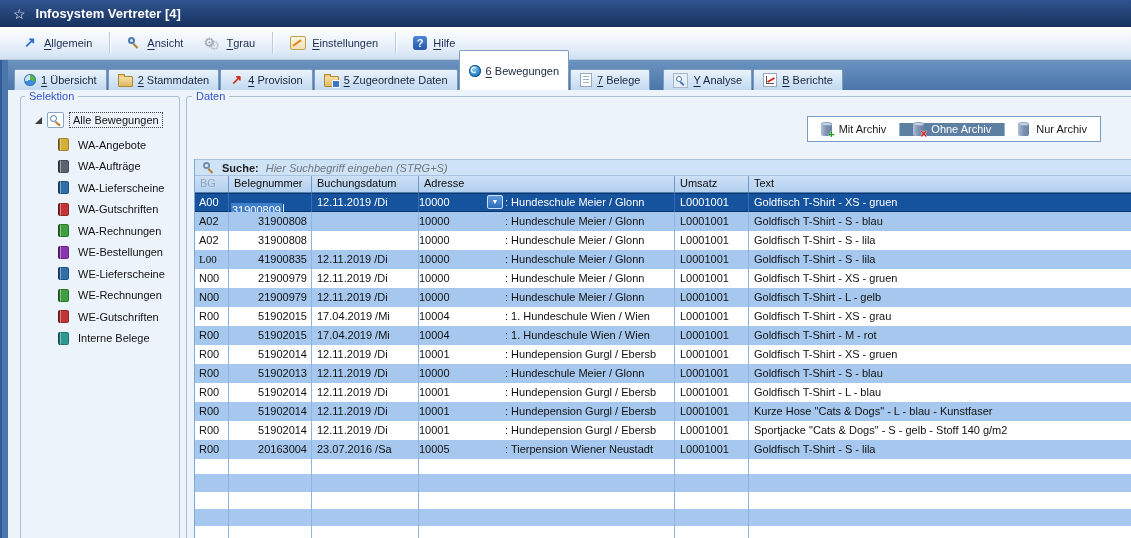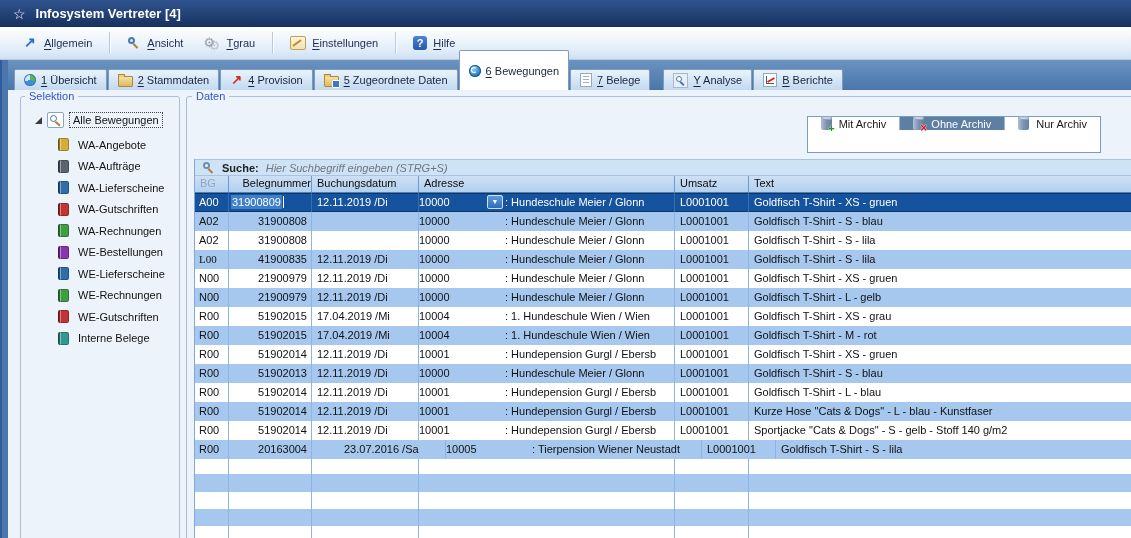--- a/index.html
+++ b/index.html
@@ -46,22 +46,22 @@
   .tree-root{display:flex;align-items:center;gap:5px;height:20px;margin-left:14px;margin-bottom:4px}
   .expander{width:0;height:0;border-bottom:7px solid #3c3c3c;border-left:7px solid transparent;flex:none}
   .root-label{border:1px dotted #444;padding:1px 3px;white-space:nowrap}
   .tree-item{display:flex;align-items:center;gap:9px;height:21.5px;margin-left:37px;white-space:nowrap}
   .binder{width:11px;height:13px;border-radius:2px;box-shadow:inset 0 0 0 1px rgba(0,0,0,.25);flex:none}
 
   
   #datbox{left:178px;top:6px;width:952px;bottom:-3px}
   #datbox .glabel{left:5px}
 
-  #archive-buttons{position:absolute;top:19px;right:38px;display:flex;align-items:flex-start;
-    border:1px solid #7a9cc0;background:#fff;height:37px;box-sizing:border-box}
+  #archive-buttons{position:absolute;top:19px;right:38px;display:flex;align-items:center;
+    border:1px solid #7a9cc0;background:#fff;height:26px;box-sizing:border-box}
   .abtn{display:flex;align-items:center;gap:7px;padding:0 13px;color:#1a1a1a;white-space:nowrap}
   .abtn + .abtn{border-left:1px solid #9ab6d4}
   .abtn.selected{background:var(--archive-selected-bg,#5d7fa2);color:#fff}
 
   #tablewrap{position:absolute;left:7px;top:62px;width:939px;bottom:0;
     border-left:1px solid #7fa9da;box-sizing:border-box;overflow:hidden;background:#fff}
   #searchbar{height:17px;background:var(--search-bg,#cfe3f7);border-top:1px solid #a9c4e2;
     border-bottom:1px solid #a9c4e2;display:flex;align-items:center;gap:7px;padding-left:7px;
     box-sizing:border-box;color:#222}
   .search-label{font-weight:bold}
@@ -76,21 +76,21 @@
 
   .trow{display:flex;height:19px;line-height:19px;background:#fff}
   .trow.alt{background:var(--row-alt,#a6c8ee)}
   .trow.sel{background:var(--selected-row,#15539e);color:#fff;
     box-shadow:inset 0 1px 0 #0d3568, inset 0 -1px 0 #0d3568}
   .td{box-sizing:border-box;border-right:1px solid #8fb4e0;overflow:hidden;white-space:nowrap;flex:none}
   .td:last-child{border-right:none}
   .trow.sel .td{border-right-color:#3a6db0}
   .td-bg{padding-left:4px}
   .td-beleg{text-align:right;padding-right:4px}
-  .td-beleg.editing{text-align:left;padding:0 0 0 2px}
+  .td-beleg.editing{text-align:left;padding:8px 0 0 2px}
   .editsel{background:#3f7ecb;color:#fff;padding:1px 1px}
   .caret{display:inline-block;width:1px;height:12px;background:#fff;vertical-align:-2px;margin-left:1px}
   .td-datum{padding-left:5px}
   .td-adresse{position:relative}
   .adrnum{position:absolute;left:0;top:0;width:61px;text-align:left}
   .adrtext{position:absolute;left:86px;top:0}
   .ddbtn{position:absolute;left:68px;top:2px;width:16px;height:14px;
     background:linear-gradient(#5d9ade,#2f6cb8);border:1px solid #cfe2f5;border-radius:2px;
     box-sizing:border-box;text-align:center}
   .ddbtn::before{content:"▼";color:#fff;font-size:7px;line-height:11px;display:block}
@@ -319,21 +319,21 @@
         </div>
 
       <div id="tablewrap">
         <div id="searchbar">
           <span class="icon search-icon"></span>
           <span class="search-label">Suche:</span>
           <span class="search-placeholder">Hier Suchbegriff eingeben (STRG+S)</span>
         </div>
         <div id="thead">
             <div class="th th-bg" style="width: 34px;"><span>BG</span></div>
-            <div class="th th-belegnummer" style="width: 83px; text-align: right;"><span>Belegnummer</span></div>
+            <div class="th th-belegnummer" style="width: 83px;"><span>Belegnummer</span></div>
             <div class="th th-buchungsdatum" style="width: 107px;"><span>Buchungsdatum</span></div>
             <div class="th th-adresse" style="width: 256px;"><span>Adresse</span></div>
             <div class="th th-lager" style="width: 74px;"><span>Umsatz</span></div>
             <div class="th th-text" style="width: 384px;"><span>Text</span></div>
           </div>
         <div id="tbody">
             <div class="trow sel">
               <div class="td td-bg" style="width: 34px;">A00</div>
               <div class="td td-beleg editing" style="width: 83px;"><span class="editsel">31900809</span><span class="caret"></span></div>
               <div class="td td-datum" style="width: 107px;">12.11.2019 /Di</div>
@@ -473,21 +473,21 @@
               <div class="td td-adresse" style="width: 256px;">
                 <span class="adrnum">10001</span>
                 <span class="adrtext">: Hundepension Gurgl / Ebersb</span>
               </div>
               <div class="td td-lager" style="width: 74px;">L0001001</div>
               <div class="td td-text" style="width: 384px;">Sportjacke "Cats &amp; Dogs" - S - gelb - Stoff 140 g/m2</div>
             </div>
             <div class="trow alt">
               <div class="td td-bg" style="width: 34px;">R00</div>
               <div class="td td-beleg" style="width: 83px;">20163004</div>
-              <div class="td td-datum" style="width: 107px; margin-left: 27px;">23.07.2016 /Sa</div>
+              <div class="td td-datum" style="width: 107px;">23.07.2016 /Sa</div>
               <div class="td td-adresse" style="width: 256px;">
                 <span class="adrnum">10005</span>
                 <span class="adrtext">: Tierpension Wiener Neustadt</span>
               </div>
               <div class="td td-lager" style="width: 74px;">L0001001</div>
               <div class="td td-text" style="width: 384px;">Goldfisch T-Shirt - S - lila</div>
             </div>
             <div class="trow empty" style="height: 15px;">
               <div class="td" style="width: 34px;"></div>
               <div class="td" style="width: 83px;"></div>

